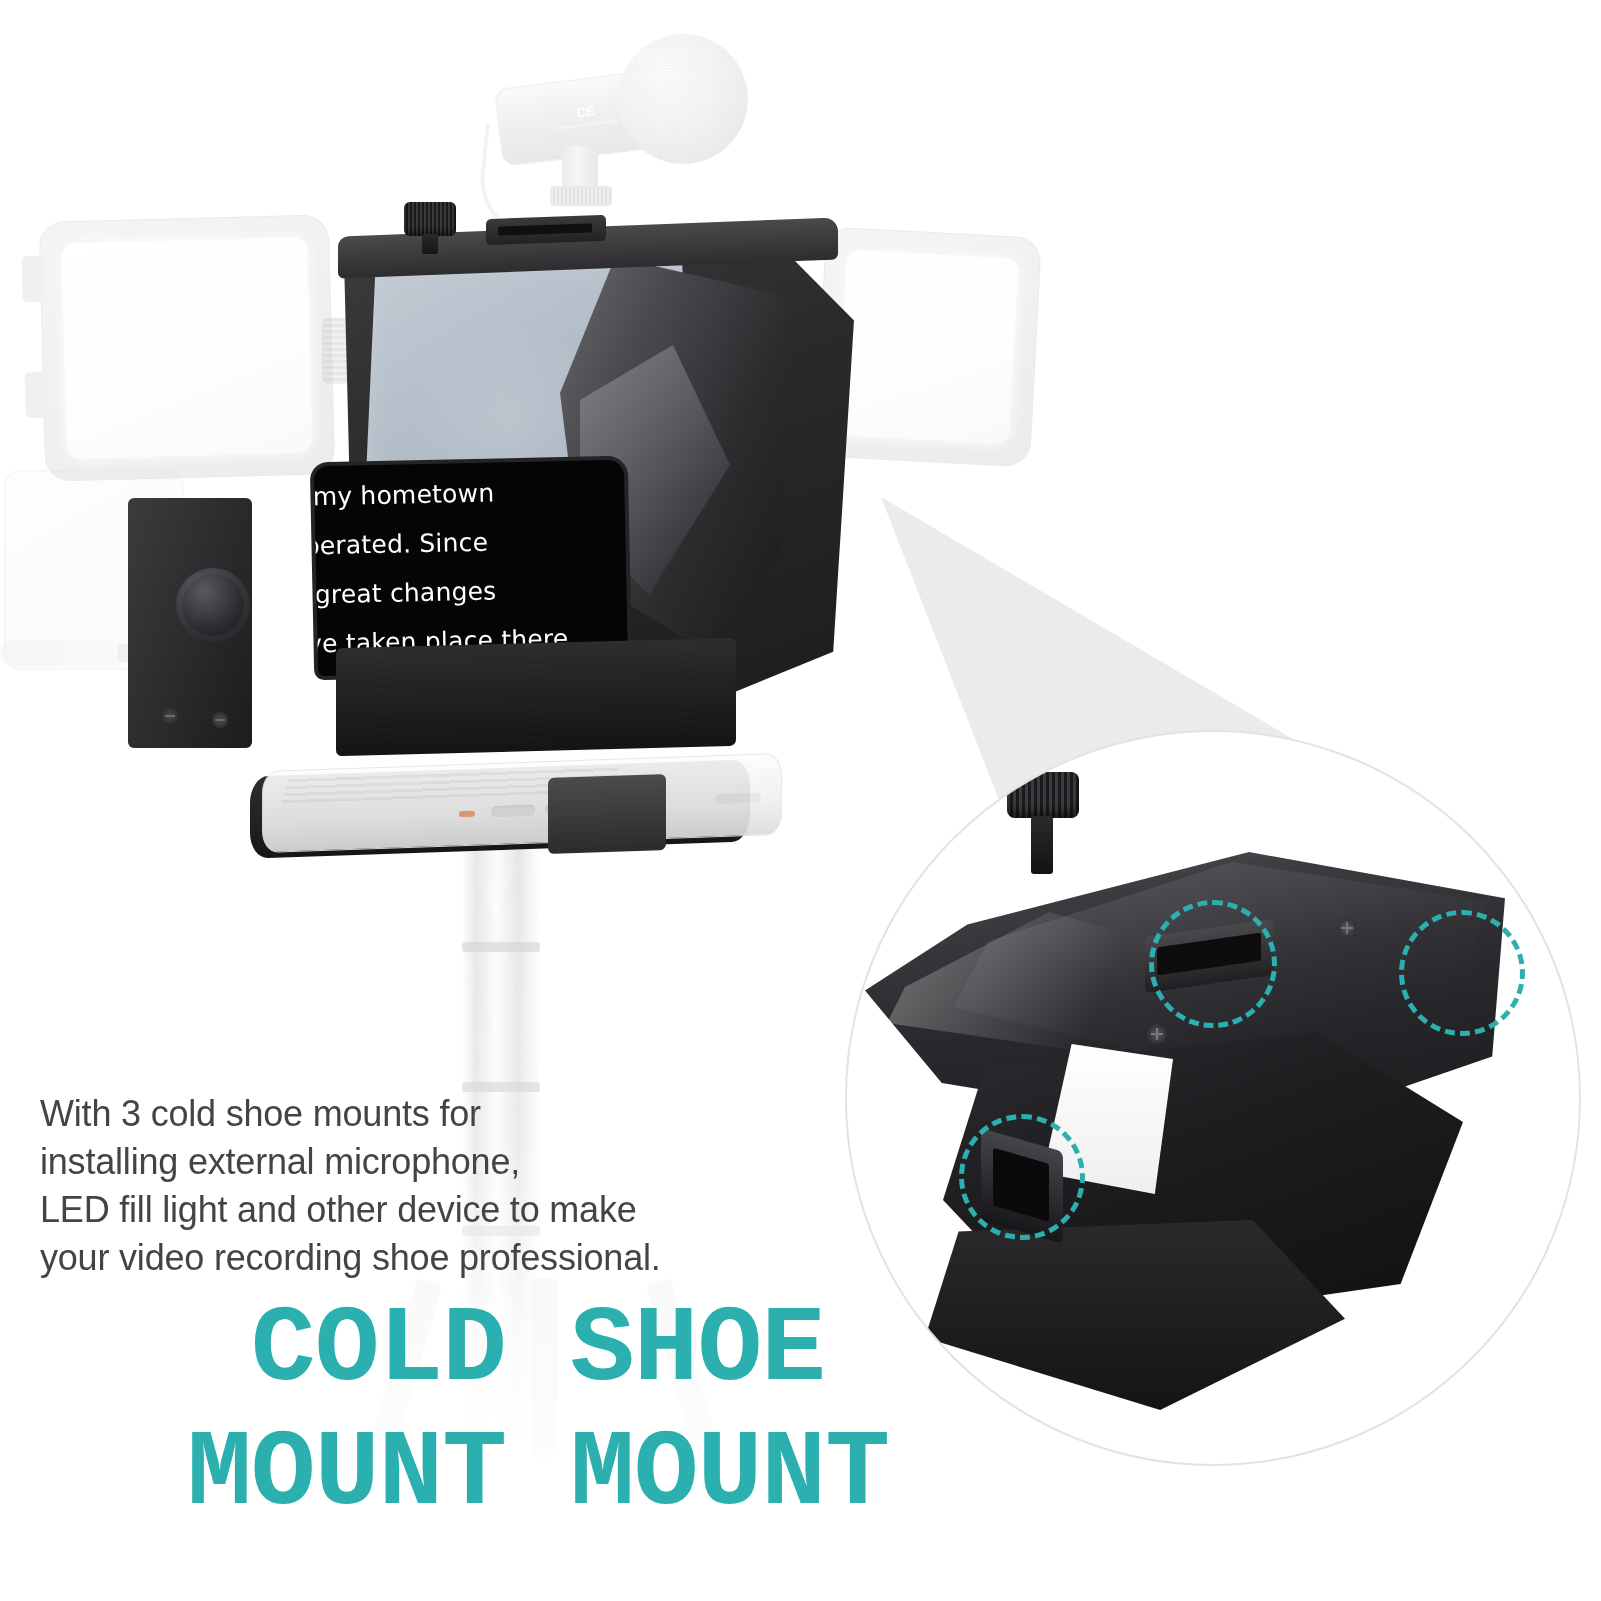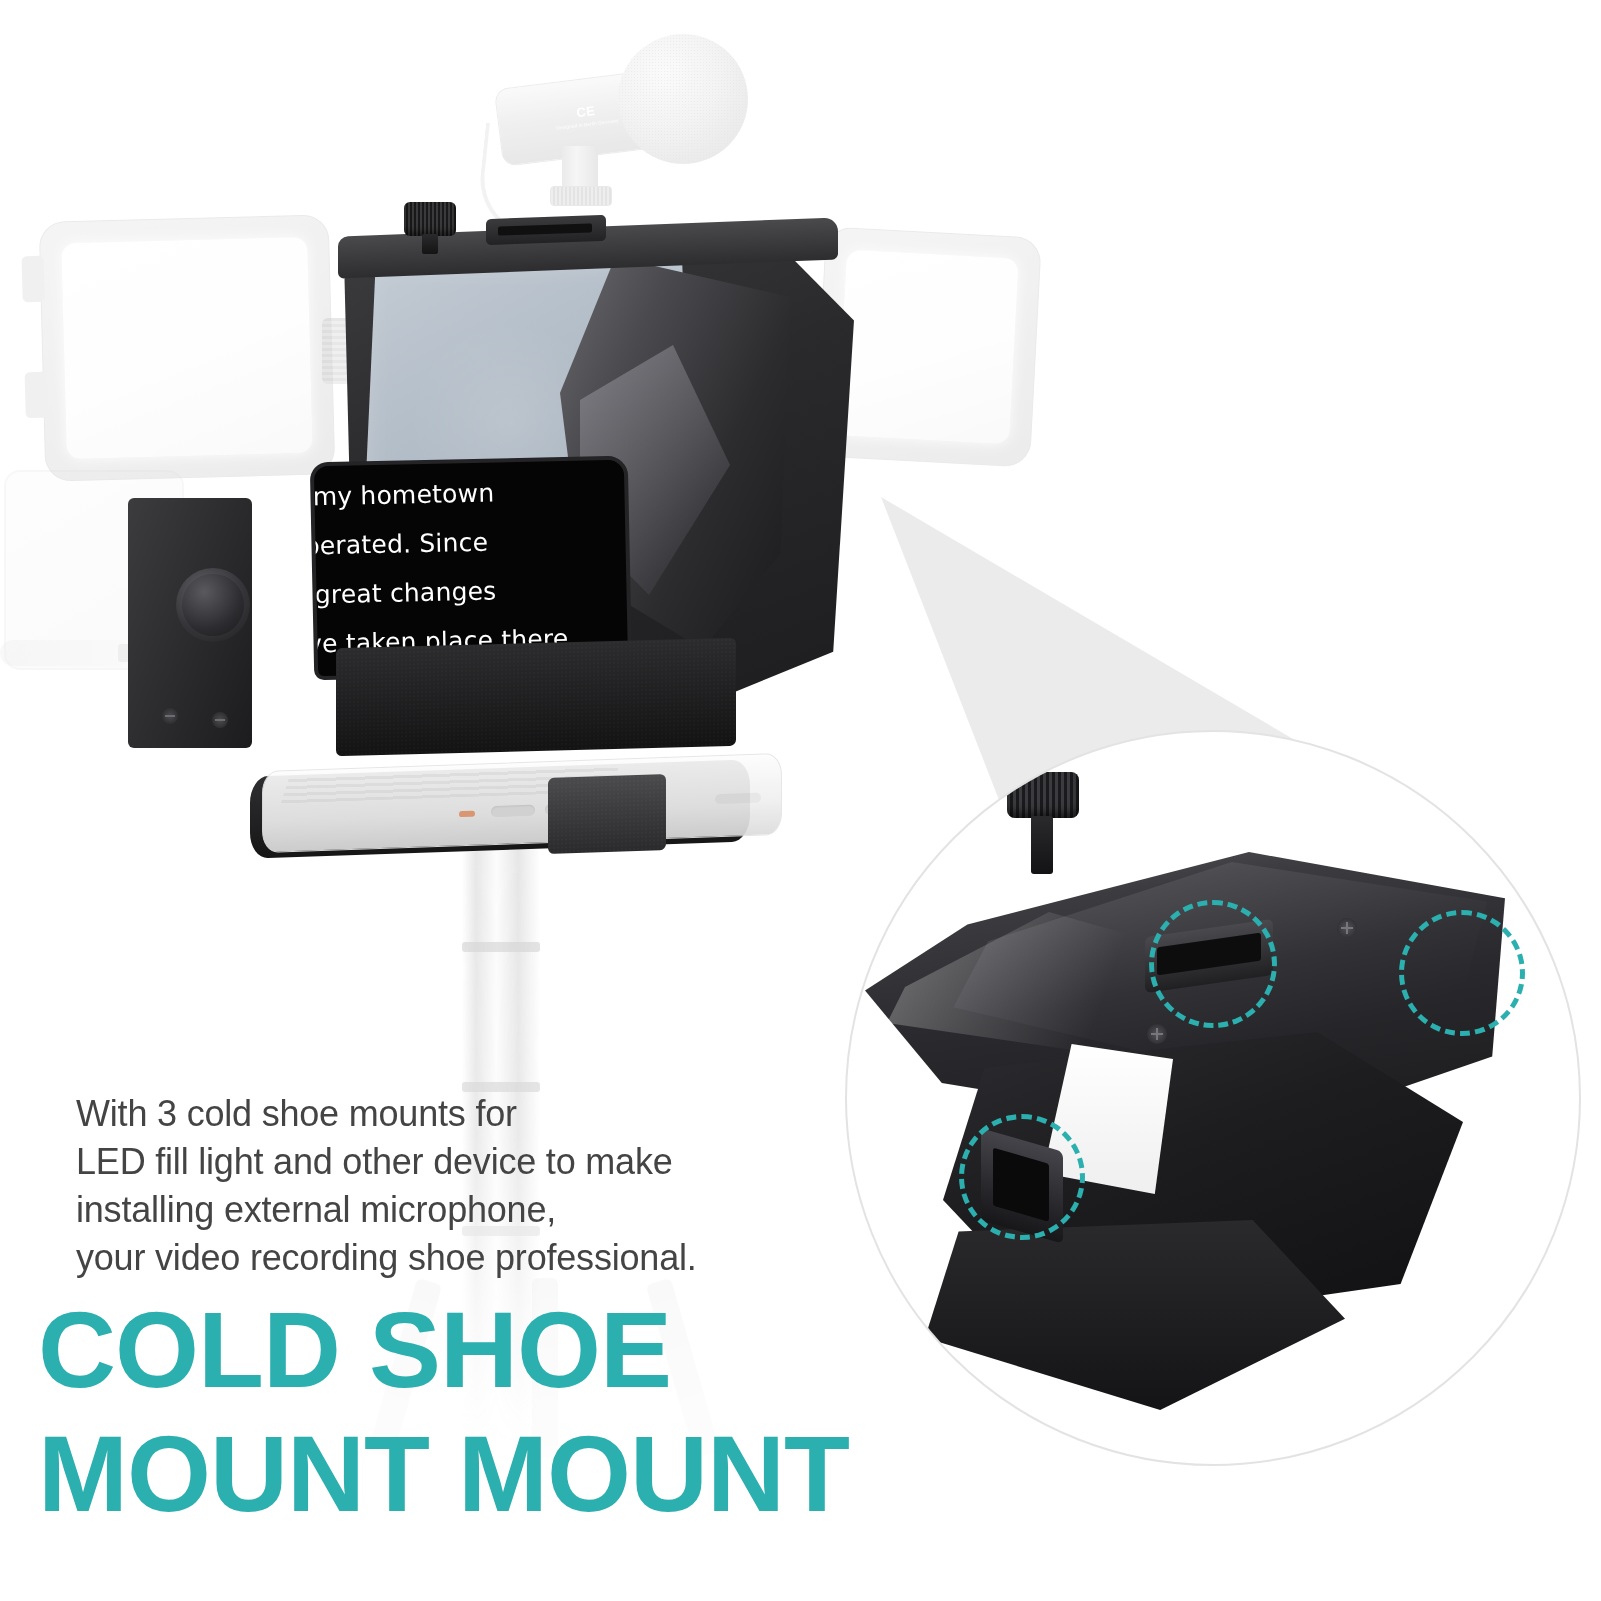--- a/index.html
+++ b/index.html
@@ -364,27 +364,27 @@
   .dc1 { left:302px; top:168px; width:128px; height:128px; }
   .dc2 { left:552px; top:178px; width:126px; height:126px; }
   .dc3 { left:112px; top:382px; width:126px; height:126px; }
 
   
   .body-copy {
     position:absolute; left:40px; top:1090px; width:800px;
     font-size:36px; line-height:48px; color:#444444;
     font-family:"Liberation Sans", sans-serif;
     letter-spacing:-.2px;
-    margin-left:36px;
   }
   .headline {
     position:absolute; left:38px; top:1296px; width:1000px;
     font-size:108px; line-height:108px; font-weight:700;
     color:#2BAFAF; letter-spacing:-1px;
-    font-family:Liberation Sans, sans-serif;
+    font-family:Liberation Mono, monospace;
+    text-align:center;
   }
   .headline .l2 { display:block; margin-top:16px; }
 </style>
 </head>
 <body>
 
 <div class="stage">
 
   <svg class="cone" viewBox="0 0 1601 1601">
     <polygon points="881,497 1110,1085 1380,790" fill="#DEDEDE" opacity="0.62"></polygon>
@@ -482,22 +482,22 @@
     <div class="d-screw" style="left:300px; top:292px;"></div>
     <div class="d-screw" style="left:490px; top:186px;"></div>
 
     <div class="dash-circle dc1"></div>
     <div class="dash-circle dc2"></div>
     <div class="dash-circle dc3"></div>
   </div>
 
   <div class="body-copy">
     <div>With 3 cold shoe mounts for</div>
+    <div>installing external microphone,</div>
     <div>LED fill light and other device to make</div>
-    <div>installing external microphone,</div>
     <div>your video recording shoe professional.</div>
   </div>
 
   <div class="headline">
     <span>COLD SHOE</span>
     <span class="l2">MOUNT MOUNT</span>
   </div>
 
 </div>
 

